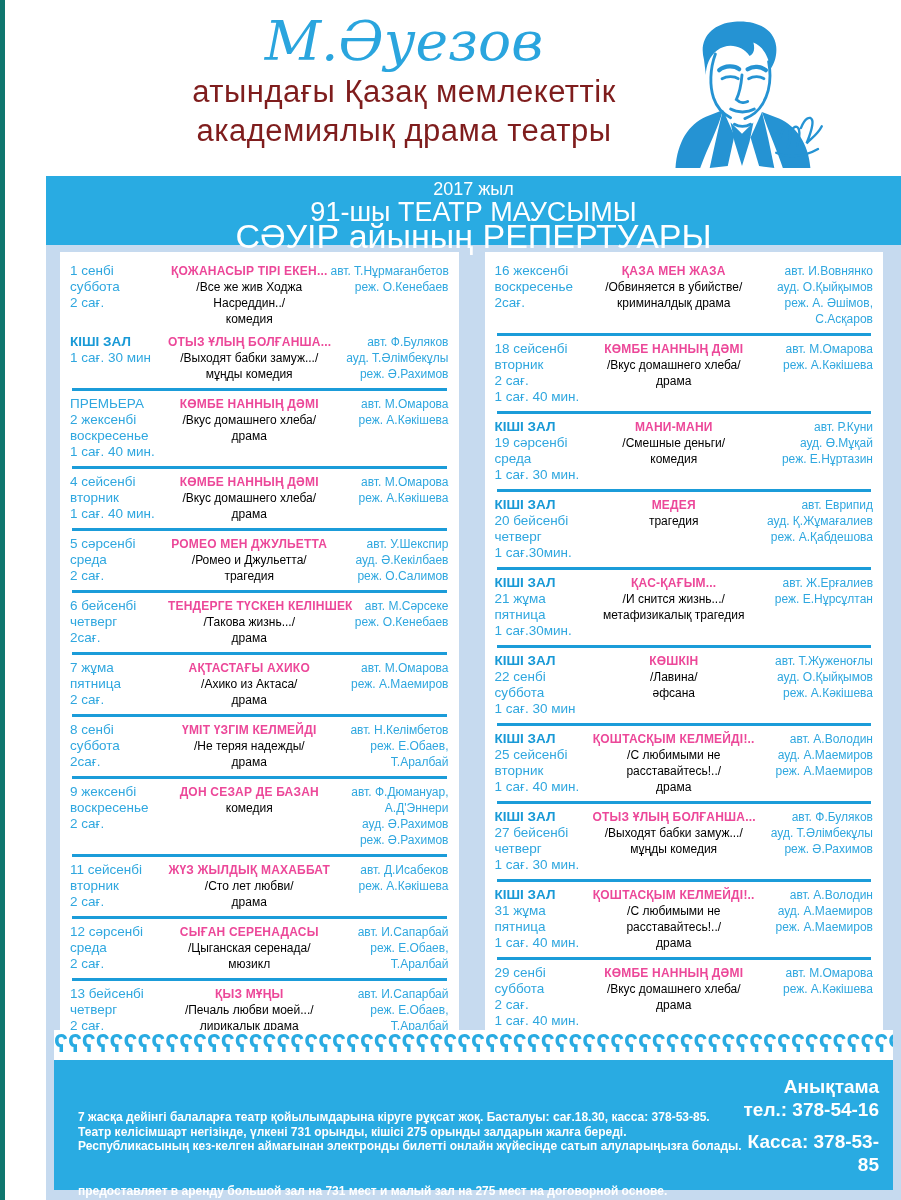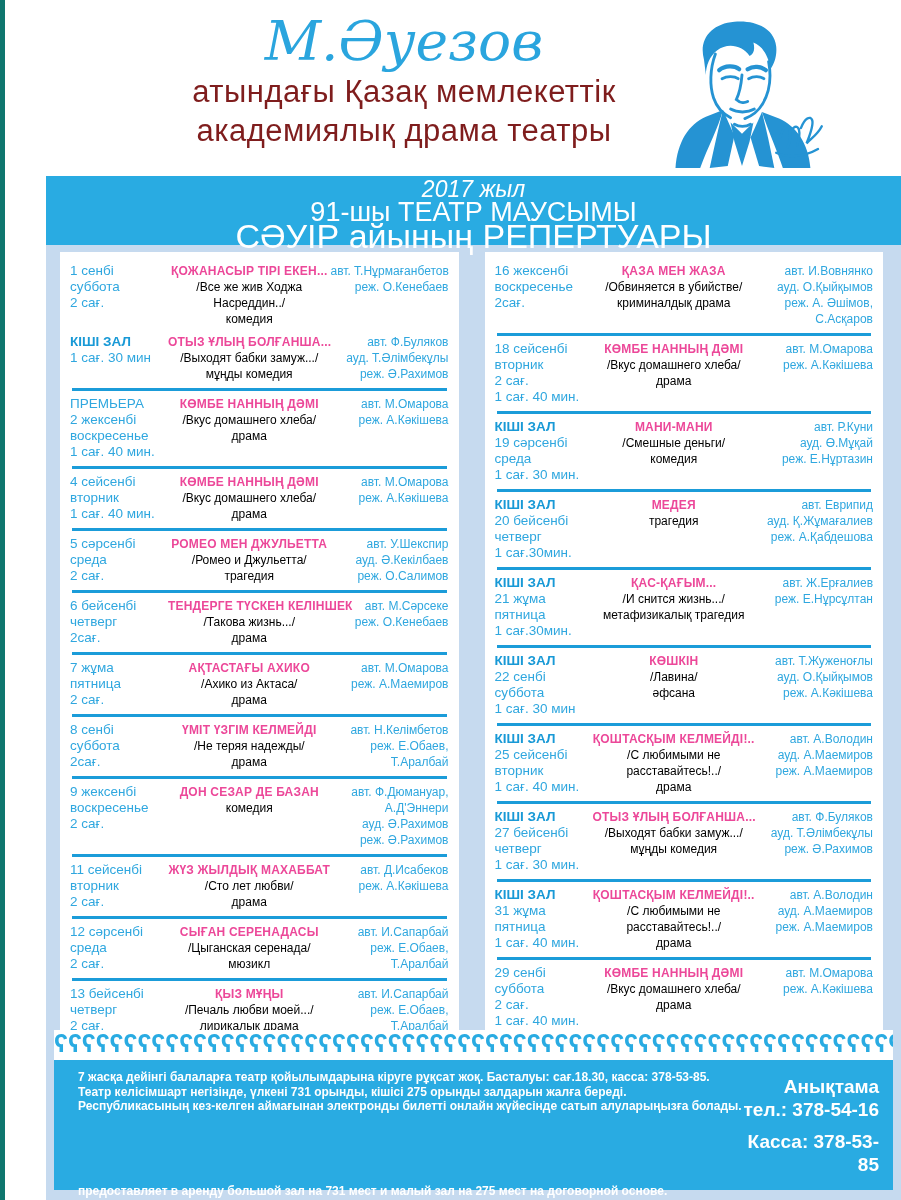--- a/index.html
+++ b/index.html
@@ -6,42 +6,42 @@
   body{width:901px;height:1200px;overflow:hidden;background:#fff;font-family:"Liberation Sans",sans-serif;}
   .poster{position:relative;width:901px;height:1200px;box-sizing:border-box;border-left:5px solid #0f766e;background:#fff;padding-left:41px;}
   
   .header{position:relative;height:176px;background:#fff;}
   .header-text{position:absolute;left:28px;top:10px;width:660px;text-align:center;}
   .script-title{font-family:"DejaVu Serif",serif;font-style:italic;font-size:55px;line-height:62px;color:#2aa5de;}
   .hline{font-size:31px;line-height:39px;color:#7f1d1d;letter-spacing:.5px;}
   .portrait{position:absolute;left:598px;top:16px;}
   
   .banner{height:69px;background:#29abe2;color:#fff;text-align:center;box-sizing:border-box;padding-top:3px;}
-  .b1{font-size:23px;line-height:21px;font-style:italic;}
+  .b1{font-size:18px;line-height:21px;}
   .b2{font-size:27px;line-height:24px;}
   .b3{font-size:34px;line-height:25px;}
   
   .main{background:#c6daef;height:955px;box-sizing:border-box;padding:7px 18px 0 14px;}
   .cards{display:flex;gap:26px;height:778px;}
   .card{flex:1;background:#fff;box-sizing:border-box;padding:8px 10px 0 10px;overflow:hidden;}
   .entry{display:grid;grid-template-columns:98px 1fr 118px;padding:3px 0 4px;}
   .divider{border-top:3px solid #1b9cd9;margin:2px 2px;}
   .sched{min-width:0;}
   .sl{font-size:13.5px;line-height:16px;color:#2fa7df;white-space:nowrap;}
   .sl.bold{font-weight:bold;color:#1899d6;}
   .mid{min-width:0;text-align:center;}
   .title{font-size:12px;font-weight:bold;color:#ec4899;line-height:16px;white-space:nowrap;letter-spacing:.2px;}
   .sub,.genre{font-size:12px;color:#000000;line-height:16px;}
   .credits{min-width:0;text-align:right;}
   .cl{font-size:12px;line-height:16px;color:#2fa7df;white-space:nowrap;}
   
   .ornament{height:30px;background:#fff;margin:0 -10px 0 -6px;color:#29abe2;font-size:25px;line-height:27px;font-weight:bold;overflow:hidden;white-space:nowrap;text-align:center;}
   .footer{background:#29abe2;margin:0 -10px 0 -6px;height:130px;box-sizing:border-box;padding:10px 14px 0 24px;color:#fff;}
   .f-top{display:flex;}
-  .kk{flex:1;font-size:12px;font-weight:bold;line-height:14.5px;}
+  .kk{flex:1;font-size:12px;font-weight:bold;line-height:14.5px;margin-top:40px;}
   .kk div{white-space:nowrap;}
   .phones{width:250px;text-align:right;font-size:19px;font-weight:bold;line-height:23px;padding-top:5px;}
   .phones div + div{margin-top:9px;}
   .ru{margin-top:8px;font-size:12px;font-weight:bold;line-height:14.5px;}
   .ru div{white-space:nowrap;}
 </style>
 </head>
 <body>
 
 <div class="poster">

